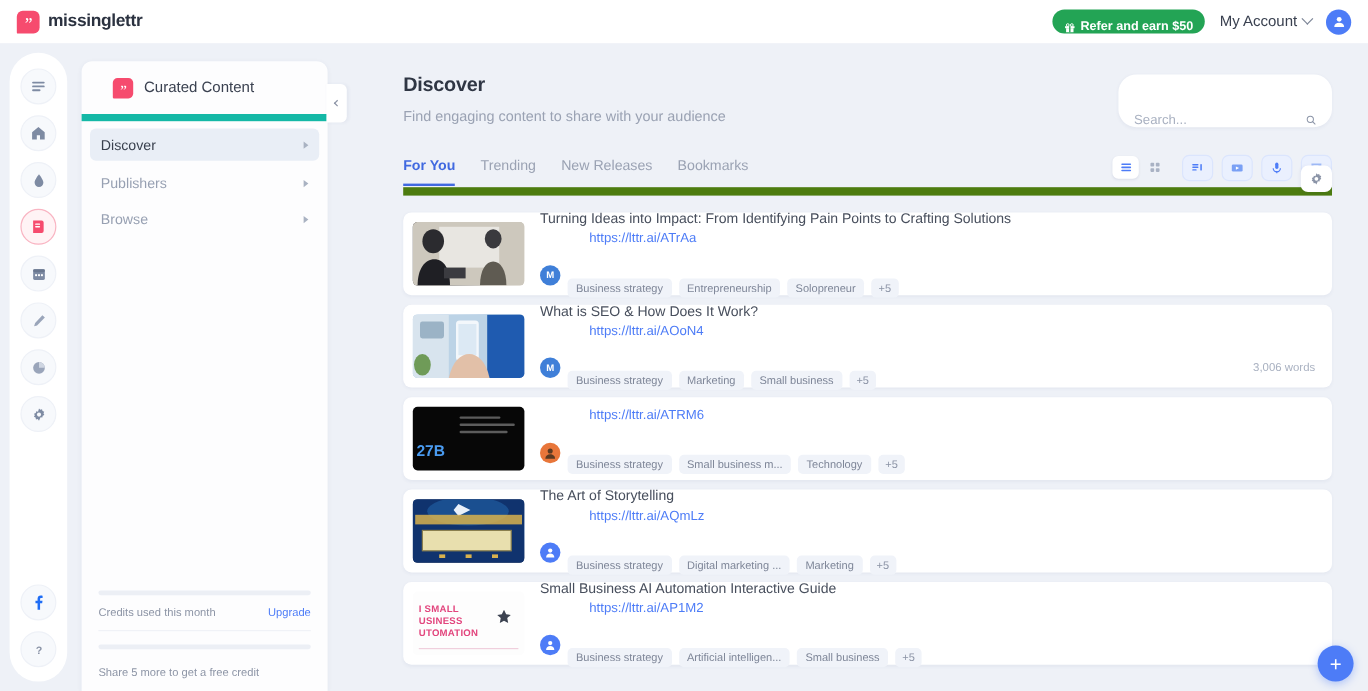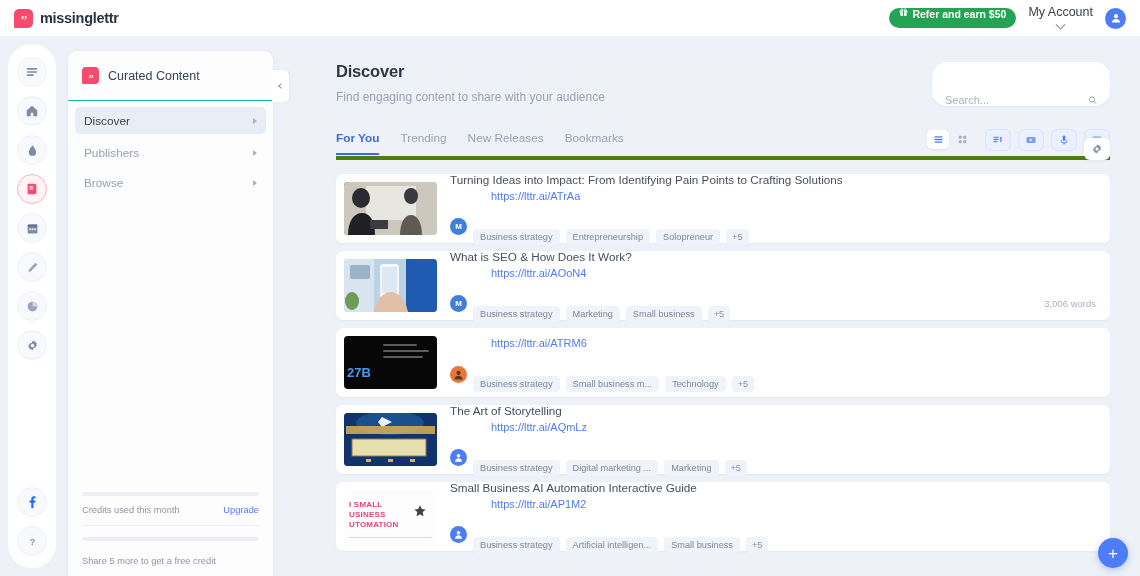--- a/index.html
+++ b/index.html
@@ -28,24 +28,24 @@
     content: "’’"; color: #fff; font-size: 15px; line-height: 0;
     position: relative; top: 3px; font-family: "Liberation Serif", serif;
     letter-spacing: -1px;
   }
   .brand-name { font-size: 14.5px; font-weight: bold; color: #2b3240; letter-spacing: -.3px; }
 
   .topbar-right { display: flex; align-items: center; gap: 12px; }
   .refer-btn {
     background: #23a455; color: #fff; font-size: 10.5px; font-weight: bold;
     border: none; border-radius: 13px; height: 20px; padding: 0 10px;
-    display: flex; align-items: flex-start; gap: 4px; cursor: pointer;
+    display: flex; align-items: flex-end; gap: 4px; cursor: pointer;
   }
   .gift-ico { width: 9px; height: 9px; display:block; }
-  .acct { display: flex; align-items: center; gap: 5px; cursor: pointer; flex-direction: column; }
+  .acct { display: flex; align-items: center; gap: 5px; cursor: pointer; }
   .acct-label { font-size: 12.5px; color: #3a4150; }
   .chev { width: 7px; height: 7px; border-right: 1.4px solid #7b8496;
           border-bottom: 1.4px solid #7b8496; transform: rotate(45deg) translate(-2px,-2px); }
   .avatar-top {
     width: 21px; height: 21px; border-radius: 50%; background: #4d7cf7;
     display: flex; align-items: center; justify-content: center;
   }
 
   
   .rail {
@@ -65,21 +65,21 @@
   .rail-ico svg { display: block; }
 
   
   .panel {
     position: absolute; left: 68px; top: 51px; width: 205px; height: 525px;
     background: #fdfdfe; border-radius: 9px 9px 0 0;
     box-shadow: 0 1px 4px rgba(40,60,110,.05);
   }
   .panel-head {
     height: 50px; display: flex; align-items: center; gap: 9px;
-    padding: 0 14px; border-bottom: 1px solid #14b8a6;
+    padding: 0 26px; border-bottom: 6px solid #14b8a6;
   }
   .panel-head-ico {
     width: 17px; height: 17px; background: #f64b6e; border-radius: 4px 4px 4px 1px;
     position: relative; display:flex; align-items:center; justify-content:center;
   }
   .panel-head-ico:after{
     content:"’’"; color:#fff; font-size:13px; line-height:0; position:relative; top:3px;
     font-family:"Liberation Serif",serif; letter-spacing:-1px;
   }
   .panel-head-title { font-size: 12.5px; color: #3a4150; }
@@ -129,21 +129,21 @@
     box-shadow: 0 1px 3px rgba(40,60,110,.05);
   }
   .searchbox input {
     flex: 1; border: none; outline: none; font-size: 11px; color: #6b7policy;
     color: #66707f; background: transparent; font-family: "Liberation Sans", sans-serif;
   }
   .searchbox input::placeholder { color: #a9b1c1; }
 
   .toolrow {
     margin-top: 22px; display: flex; align-items: center; justify-content: space-between;
-    border-bottom: 4px solid #4d7c0f; padding-bottom: 0;
+    border-bottom: 7px solid #4d7c0f; padding-bottom: 0;
   }
   .tabs { display: flex; gap: 21px; }
   .tab {
     font-size: 11.8px; color: #9aa2b3; padding-bottom: 8px; cursor: pointer;
     border-bottom: 2px solid transparent; position: relative; top: 1px;
   }
   .tab.active { color: #4069e0; font-weight: bold; border-bottom-color: #4069e0; }
 
   .tools { display: flex; align-items: center; gap: 10px; padding-bottom: 5px; }
   .seg {

